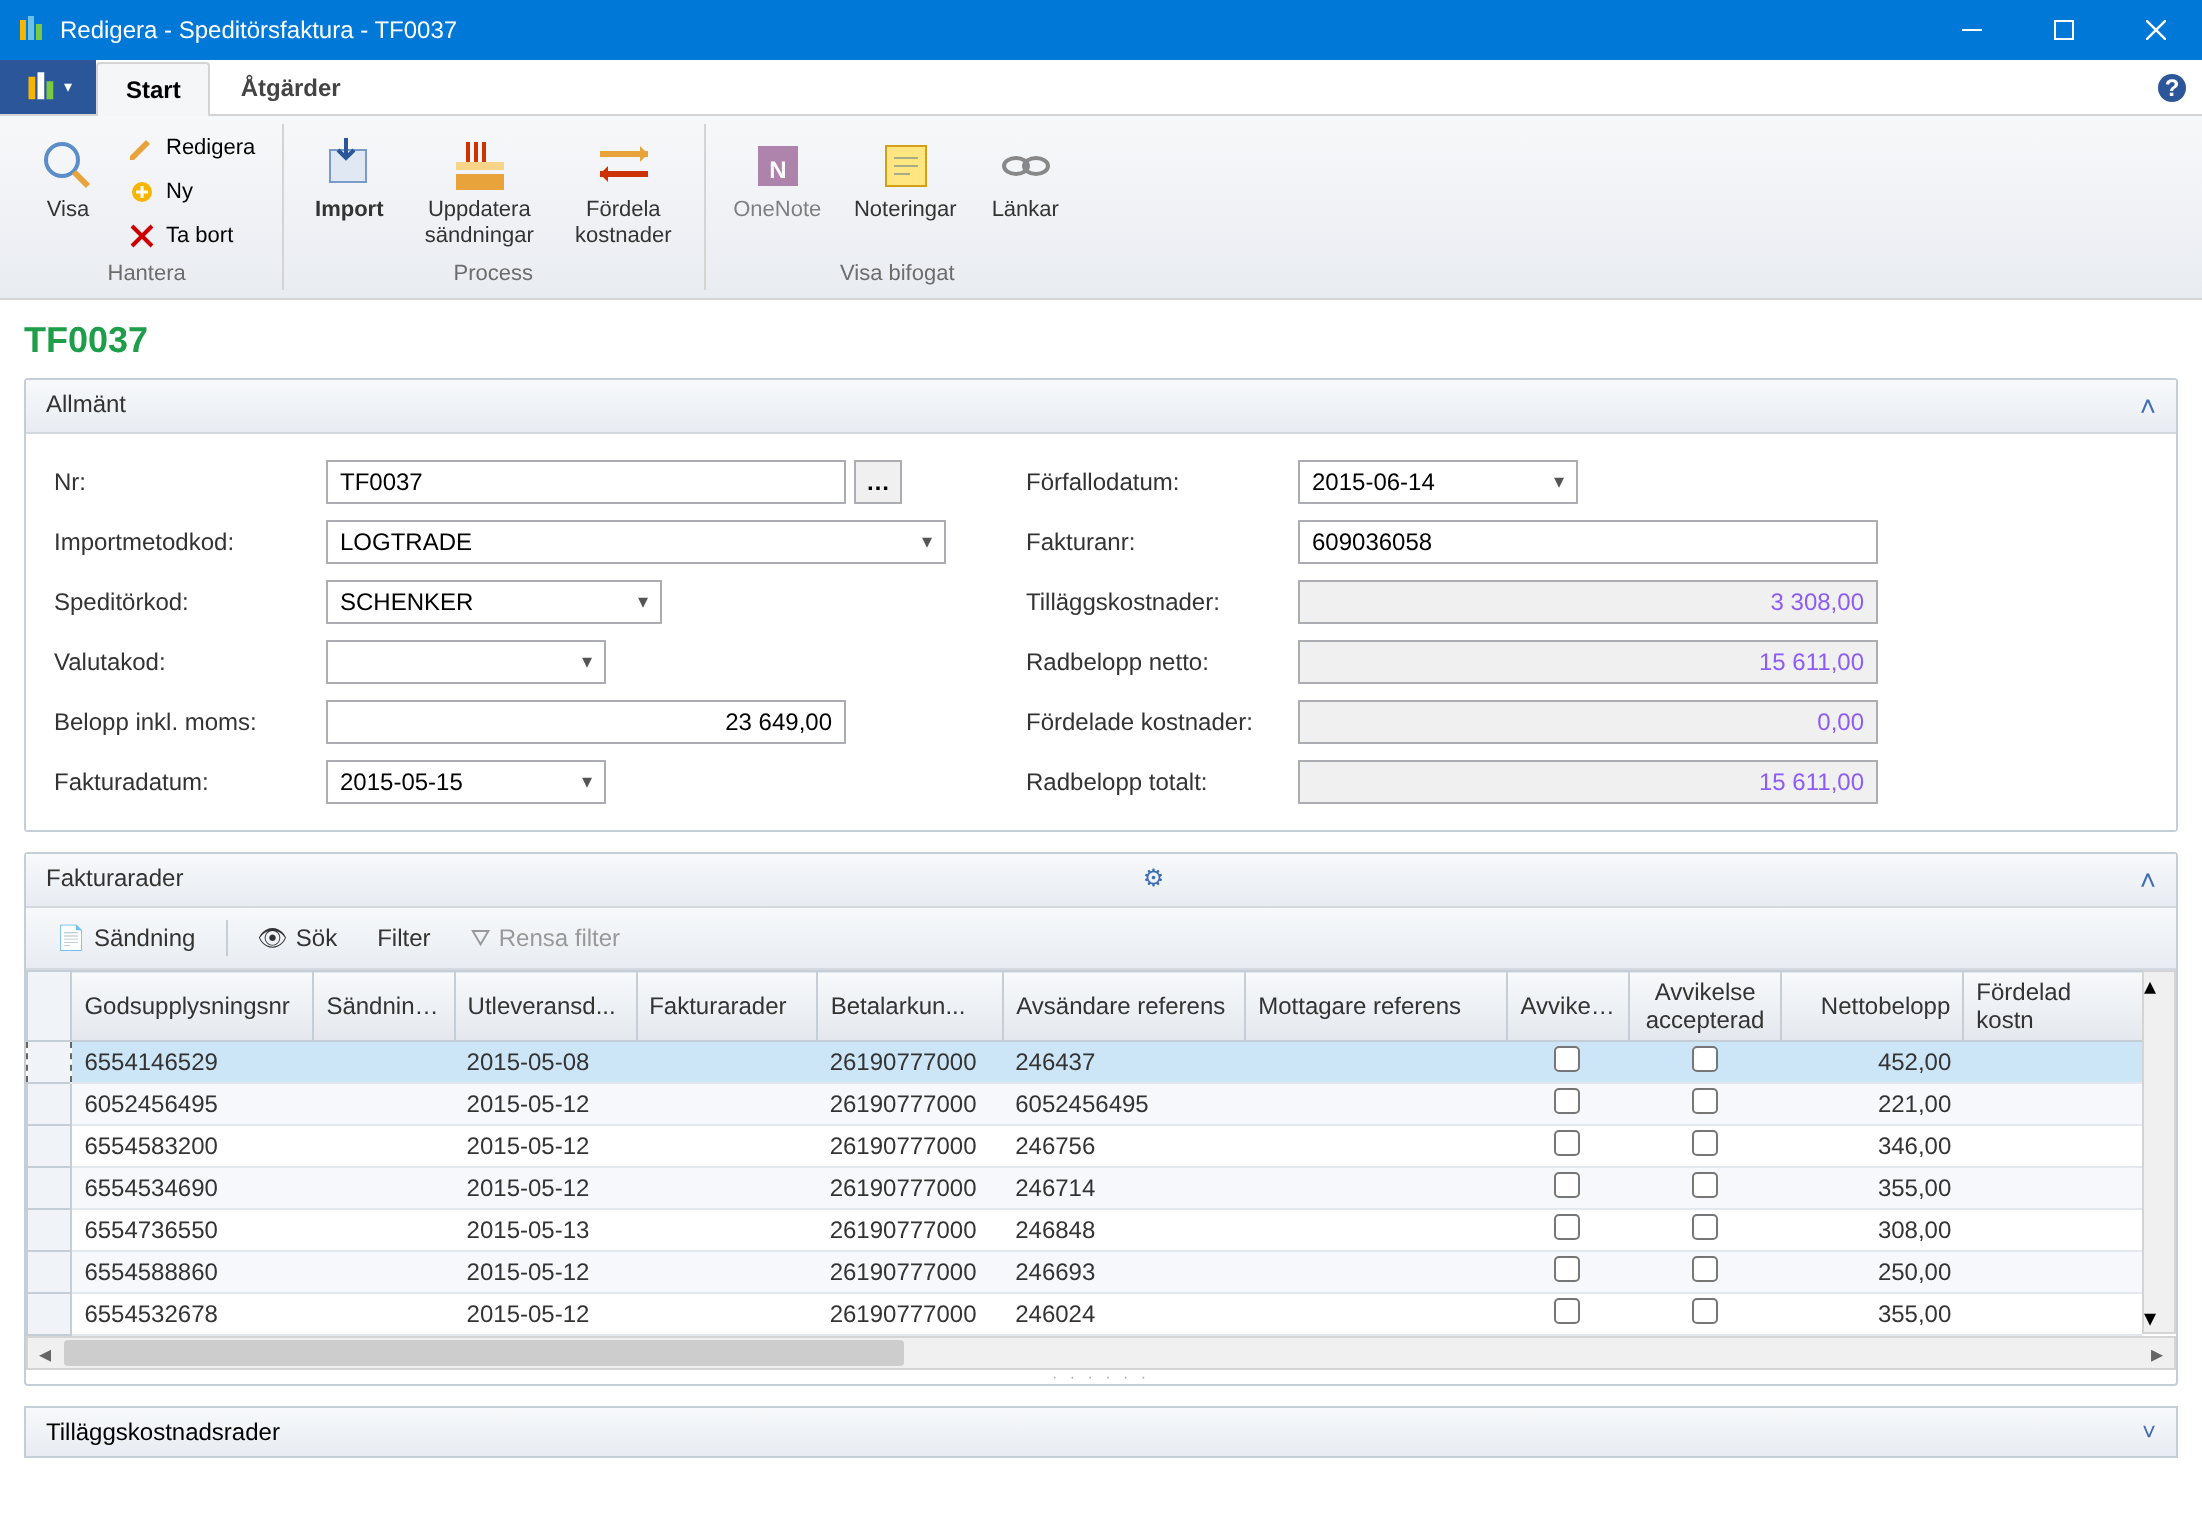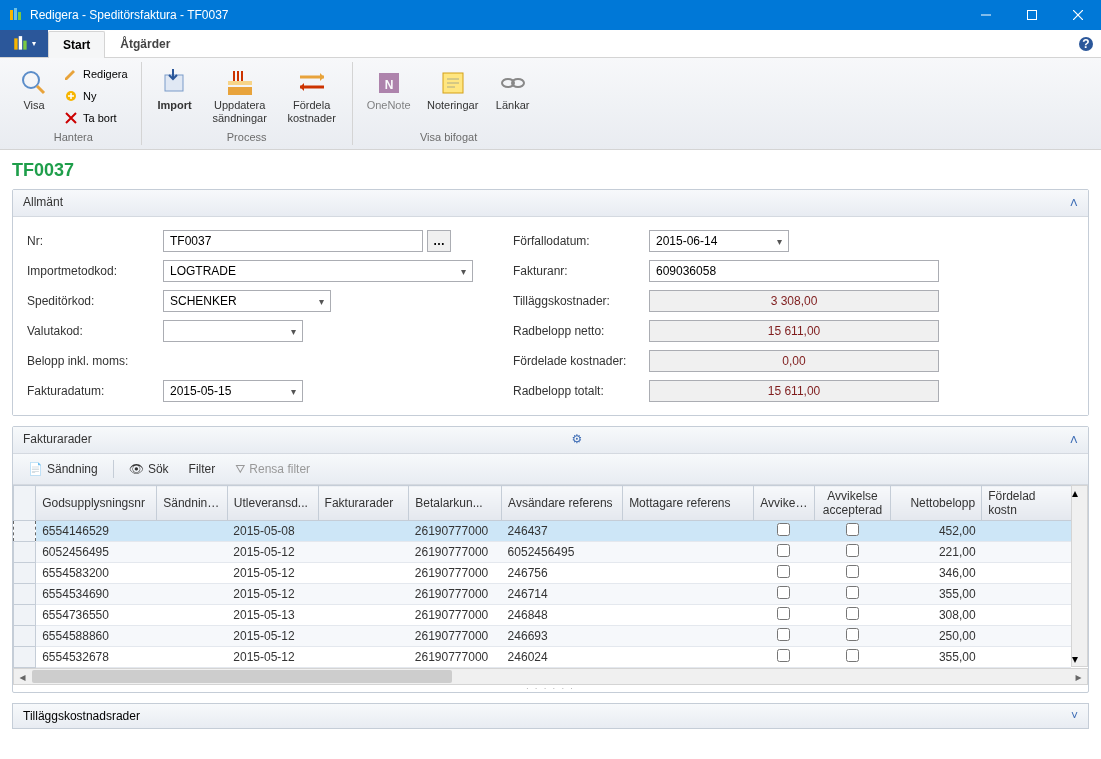--- a/index.html
+++ b/index.html
@@ -44,21 +44,21 @@
 .section-header { padding: 5px 10px; font-size: 13px; color: #333; display:flex; align-items:flex-start; background: linear-gradient(#F7F9FB, #E8ECF2); border-bottom: 1px solid #D4D9E0; }
 .section-header .collapse-btn { margin-left:auto; color:#3E6DB5; cursor:pointer; font-size: 14px; }
 .section-body { padding: 12px 14px; background:#fff; }
 
 
 .form-grid { display:flex; gap: 40px; }
 .form-col { display:flex; flex-direction:column; gap:6px; }
 .form-row { display:flex; align-items:center; gap: 6px; height: 24px;}
 .form-row .lbl { width: 130px; color: #333; font-size: 12px; }
 .input, .select { width: 260px; height: 22px; border: 1px solid #ABADB3; background: #fff; padding: 0 6px; font-size: 12px; color:#000;}
-.input.readonly { background: #F0F0F0; color:#7f1d1d; text-align: center; }
+.input.readonly { background: #F0F0F0; color:#8b5cf6; text-align: right; }
 .input.num { text-align: right; }
 .select { display:flex; align-items:center; justify-content:space-between; cursor:pointer; }
 .select .caret { color:#555; font-size: 10px;}
 .ellipsis-btn { width: 24px; height:22px; border:1px solid #ABADB3; background:#F0F0F0; display:flex; align-items:center; justify-content:center; cursor:pointer; font-weight:bold;}
 .inline-fields { display:flex; gap:4px; align-items:center; }
 
 
 .grid-toolbar { display:flex; align-items:center; gap:2px; padding:4px 6px; background:linear-gradient(#F7F9FB,#E8ECF2); border-bottom:1px solid #D4D9E0;}
 .tool-btn { display:flex; align-items:center; gap:4px; padding:3px 8px; border:1px solid transparent; border-radius:2px; cursor:pointer; font-size:12px; color:#333;}
 .tool-sep { width:1px; height:18px; background:#C5CDD7; margin:0 4px;}
@@ -291,20 +291,21 @@
           </div>
           <div class="form-row">
             <span class="lbl">Valutakod:</span>
             <div class="select short" style="width:140px;">
               <span></span>
                 <span class="caret">▾</span>
             </div>
           </div>
           <div class="form-row">
             <span class="lbl">Belopp inkl. moms:</span>
+            <input class="input num" value="23 649,00" style="">
           </div>
           <div class="form-row">
             <span class="lbl">Fakturadatum:</span>
             <div class="select short" style="width:140px;">
               <span>2015-05-15</span>
                 <span class="caret">▾</span>
             </div>
           </div>
         </div>
 

